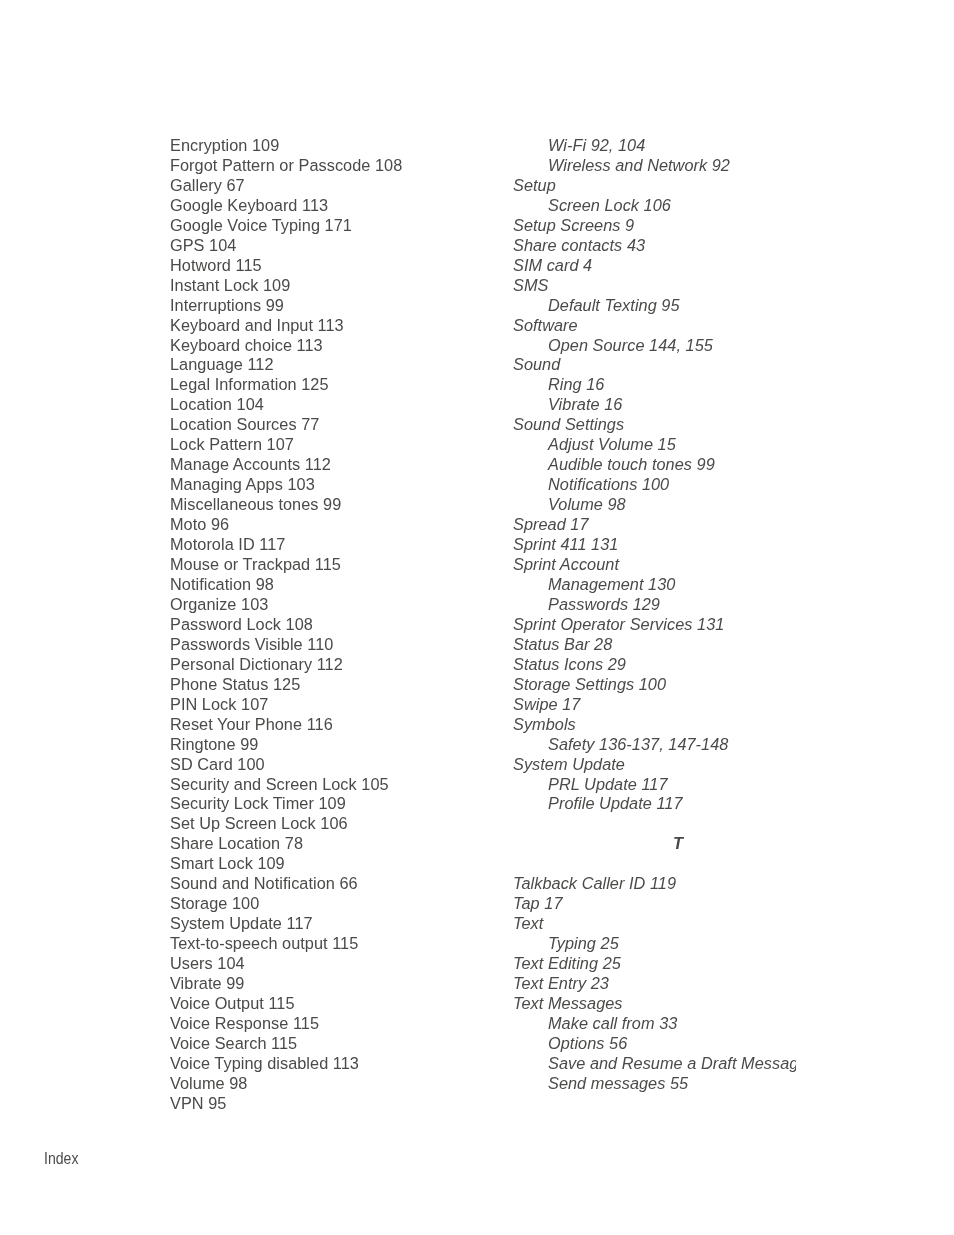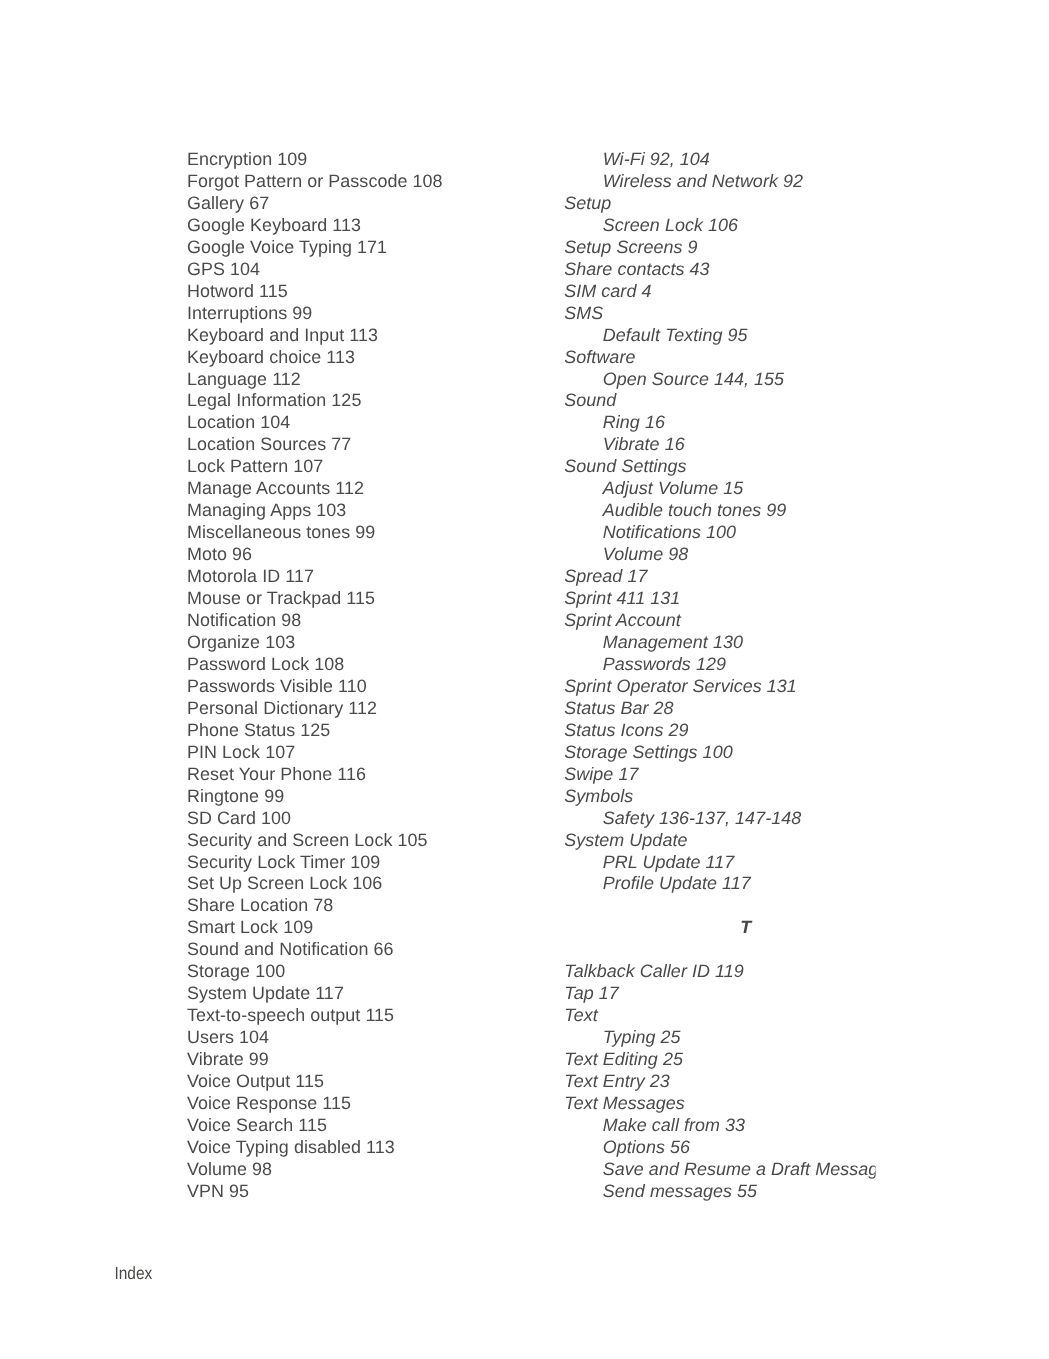--- a/index.html
+++ b/index.html
@@ -63,21 +63,21 @@
   #footer {
     position: absolute;
     left: 0;
     top: 1148px;
     width: 954px;
     height: 24px;
   }
 
   #footer .footer-inner {
     position: relative;
-    margin: 0 108px 0 104px;
+    margin: 0 108px 0 44px;
     height: 24px;
   }
 
   .footer-label,
   .footer-page {
     position: absolute;
     top: 0;
     font-family: "Liberation Sans Narrow", "Liberation Sans", sans-serif;
     font-size: 16px;
     line-height: 22px;
@@ -96,20 +96,21 @@
   <div id="columns">
 
     <div class="column" id="col-left">
         <div class="entry">Encryption  109</div>
         <div class="entry">Forgot Pattern or Passcode  108</div>
         <div class="entry">Gallery  67</div>
         <div class="entry">Google Keyboard  113</div>
         <div class="entry">Google Voice Typing  171</div>
         <div class="entry">GPS  104</div>
         <div class="entry">Hotword  115</div>
+        <div class="entry">Instant Lock  109</div>
         <div class="entry">Interruptions  99</div>
         <div class="entry">Keyboard and Input  113</div>
         <div class="entry">Keyboard choice  113</div>
         <div class="entry">Language  112</div>
         <div class="entry">Legal Information  125</div>
         <div class="entry">Location  104</div>
         <div class="entry">Location Sources  77</div>
         <div class="entry">Lock Pattern  107</div>
         <div class="entry">Manage Accounts  112</div>
         <div class="entry">Managing Apps  103</div>

